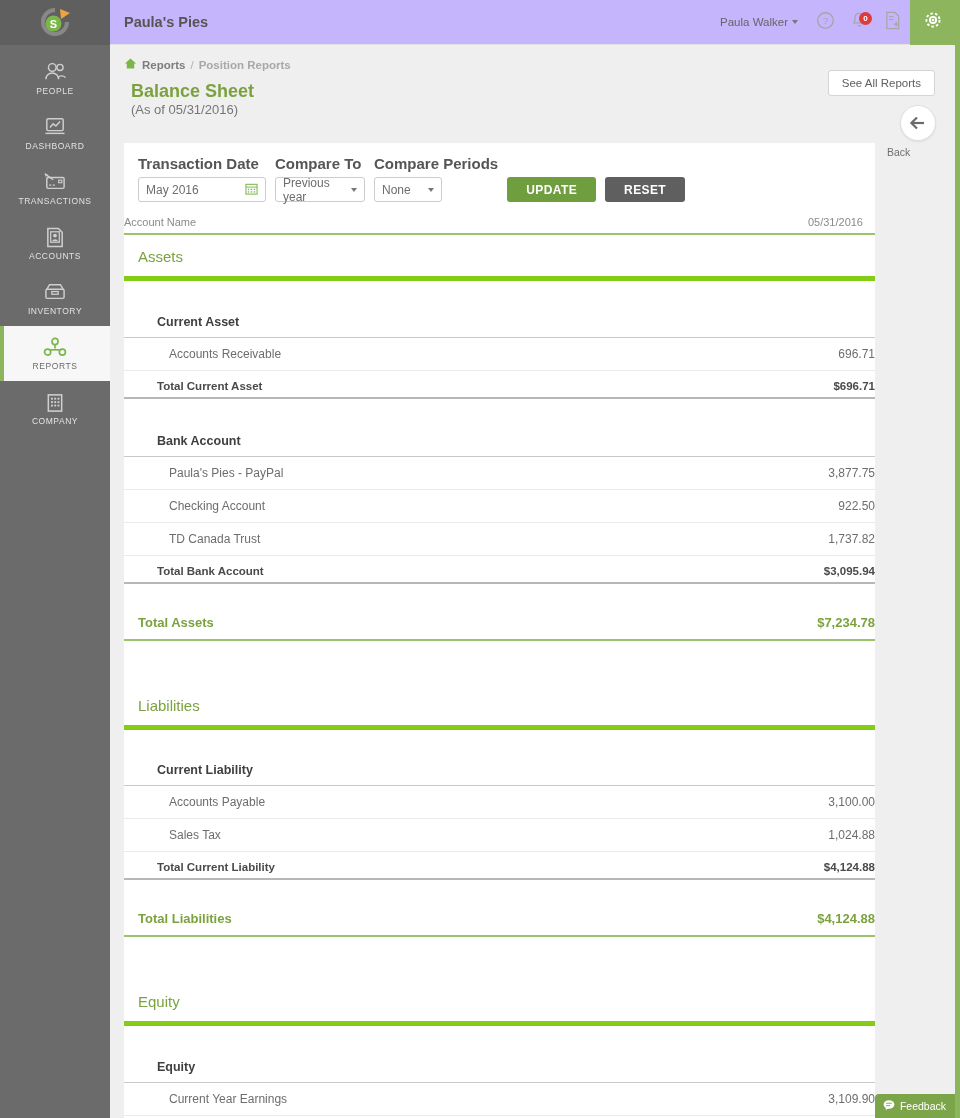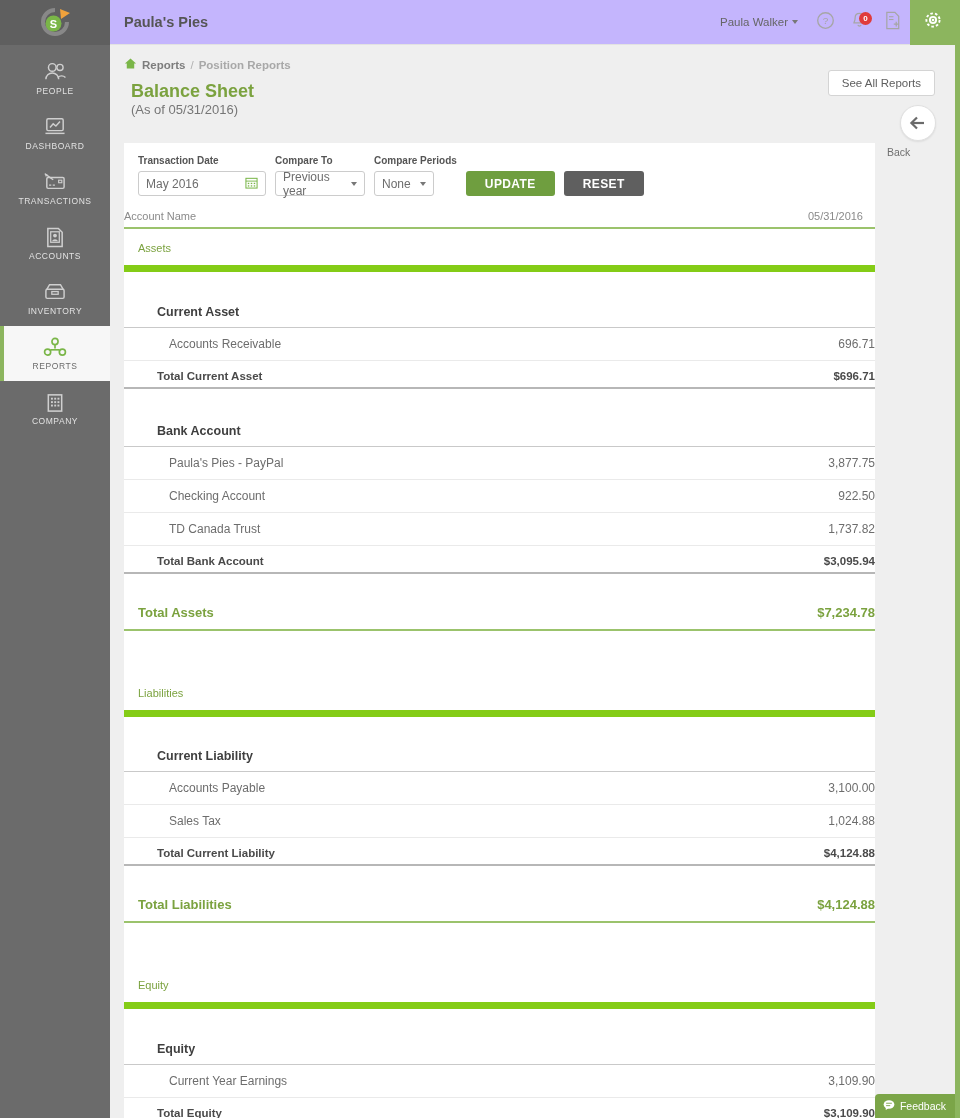--- a/index.html
+++ b/index.html
@@ -133,32 +133,32 @@
     padding: 12px 0 0 0;
   }
 
   
   #filter-bar {
     display: flex; align-items: flex-end; gap: 9px;
     padding: 0 0 12px 14px;
   }
   .fgroup { display: flex; flex-direction: column; }
   .flabel {
-    font-size: 10px; font-weight: bold; color: #555;
+    font-size: 15px; font-weight: bold; color: #555;
     margin-bottom: 5px;
   }
   .fctl {
     height: 25px; border: 1px solid #ccc; border-radius: 3px;
     background: #fff; display: flex; align-items: center;
     font-size: 12px; color: #6d6d6d; padding: 0 7px;
     cursor: pointer;
   }
   .fctl.date { width: 128px; justify-content: space-between; }
   .fctl.sel1 { width: 90px; justify-content: space-between; }
-  .fctl.sel2 { width: 60px; justify-content: space-between; }
+  .fctl.sel2 { width: 68px; justify-content: space-between; }
   .sel-caret {
     width: 0; height: 0;
     border-left: 3.5px solid transparent;
     border-right: 3.5px solid transparent;
     border-top: 4.5px solid #777;
   }
   .btn {
     height: 25px; border-radius: 3px; border: none;
     font-size: 12px; font-weight: bold; color: #fff;
     letter-spacing: .4px; cursor: pointer; padding: 0 19px;
@@ -174,23 +174,23 @@
   .col-val  { padding-right: 12px; text-align: right; white-space: nowrap; }
 
   tr.row-header td {
     font-size: 11px; color: #8a8a8a;
     padding: 2px 0 5px 0; border-bottom: 2px solid #9bc36c;
   }
   tr.row-header td.col-name { }
   tr.row-header td.col-val  { padding-right: 12px; }
 
   tr.row-section td {
-    font-size: 11px; color: #7ba23f;
+    font-size: 15px; color: #7ba23f;
     padding: 13px 0 11px 0;
-    border-bottom: 7px solid #84cc16;
+    border-bottom: 5px solid #84cc16;
   }
   tr.row-section td.col-name { padding-left: 14px; }
 
   tr.row-group td {
     font-size: 12.5px; font-weight: bold; color: #3f3f3f;
     padding: 14px 0 8px 0;
     border-bottom: 1px solid #c9c9c9;
   }
   tr.row-group td.col-name { padding-left: 33px; }
 

